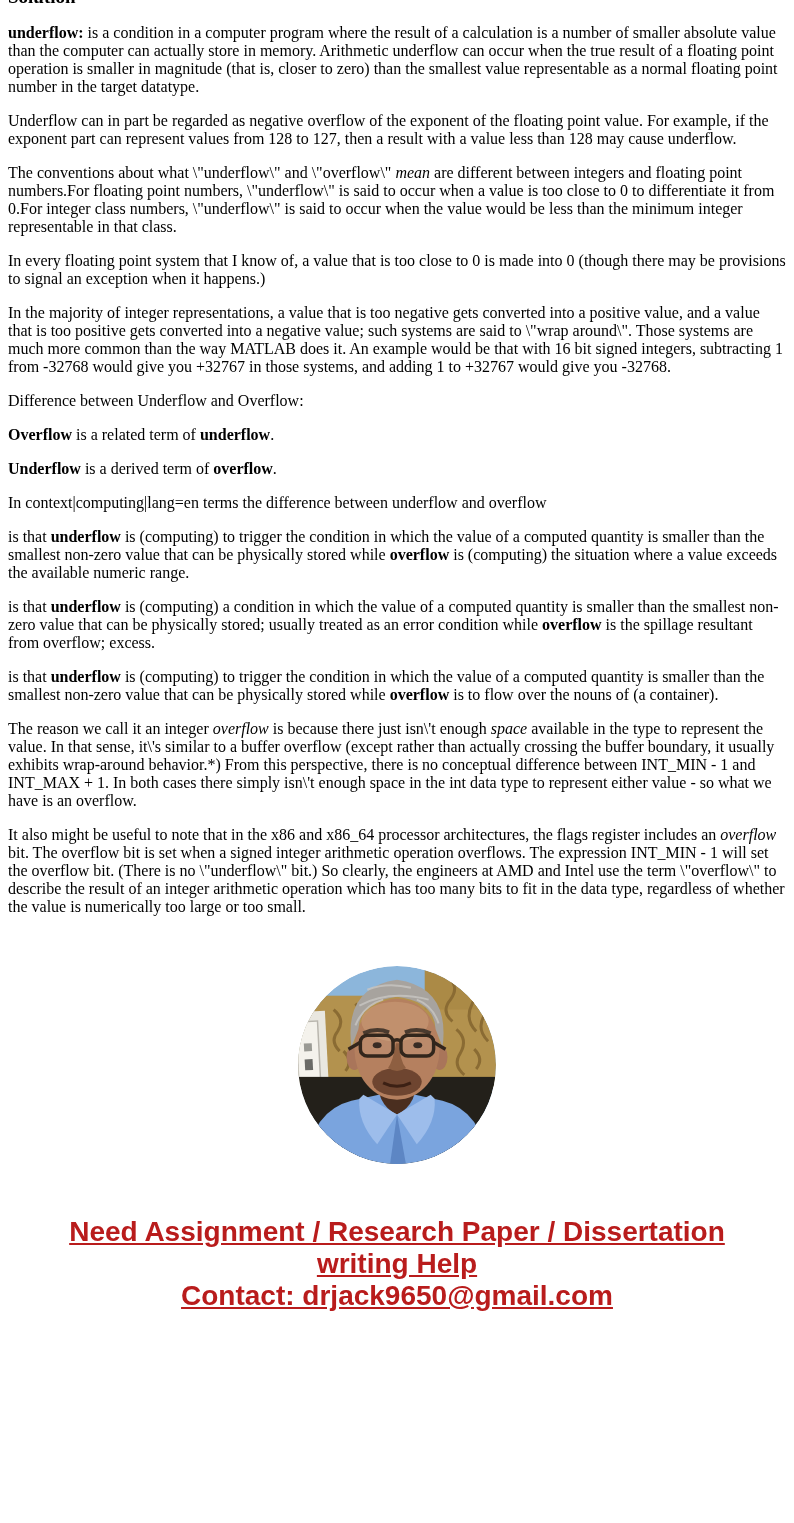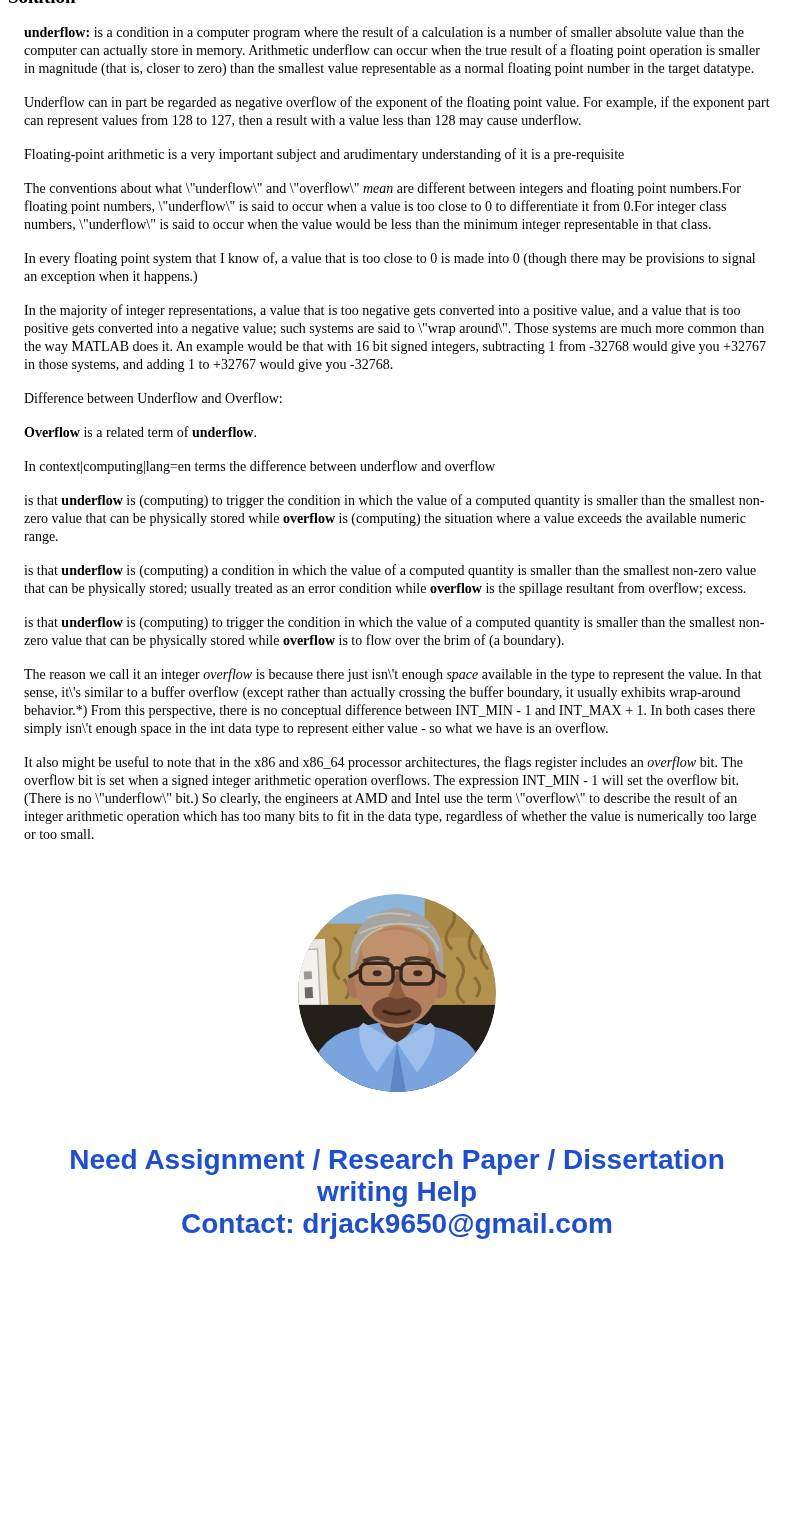--- a/index.html
+++ b/index.html
@@ -14,65 +14,66 @@
     color: #000000;
   }
   .content { padding: 0 8px; }
   .article-heading {
     font-size: 19px;
     line-height: 22px;
     font-weight: bold;
     margin: -14px 0 16px 0;
   }
   .article-body p {
-    margin: 16px 16px;
-    font-size: 14px;
+    margin: 16px 0;
+    font-size: 16px;
     line-height: 18px;
   }
   .avatar-wrap {
     margin-top: 50px;
     display: flex;
     justify-content: center;
   }
   .avatar-circle {
     width: 198px;
     height: 198px;
     border-radius: 50%;
     overflow: hidden;
   }
   .footer {
     margin-top: 52px;
     text-align: center;
     font-family: "Liberation Sans", sans-serif;
     font-weight: bold;
     font-size: 28px;
     line-height: 32px;
-    color: #1d4ed8;
+    color: #b91c1c;
+    text-decoration: underline;
   }
   .footer .line { display: block; }
 </style>
 </head>
 <body>
 
 <div class="page">
   <div class="content">
     <h3 class="article-heading">Solution</h3>
     <div class="article-body">
         <p><b>underflow:</b><span> is a condition in a computer program where the result of a calculation is a number of smaller absolute value than the computer can actually store in memory. Arithmetic underflow can occur when the true result of a floating point operation is smaller in magnitude (that is, closer to zero) than the smallest value representable as a normal floating point number in the target datatype.</span></p>
         <p><span>Underflow can in part be regarded as negative overflow of the exponent of the floating point value. For example, if the exponent part can represent values from 128 to 127, then a result with a value less than 128 may cause underflow.</span></p>
-        <p><span>Floating-point arithmetic is a very important subject and arudimentary understanding of it is a pre-requisite</span></p>
         <p><span>The conventions about what \"underflow\" and \"overflow\" </span><i>mean</i><span> are different between integers and floating point numbers.For floating point numbers, \"underflow\" is said to occur when a value is too close to 0 to differentiate it from 0.For integer class numbers, \"underflow\" is said to occur when the value would be less than the minimum integer representable in that class.</span></p>
         <p><span>In every floating point system that I know of, a value that is too close to 0 is made into 0 (though there may be provisions to signal an exception when it happens.)</span></p>
         <p><span>In the majority of integer representations, a value that is too negative gets converted into a positive value, and a value that is too positive gets converted into a negative value; such systems are said to \"wrap around\". Those systems are much more common than the way MATLAB does it. An example would be that with 16 bit signed integers, subtracting 1 from -32768 would give you +32767 in those systems, and adding 1 to +32767 would give you -32768.</span></p>
         <p><span>Difference between Underflow and Overflow:</span></p>
         <p><b>Overflow</b><span> is a related term of </span><b>underflow</b><span>.</span></p>
+        <p><b>Underflow</b><span> is a derived term of </span><b>overflow</b><span>.</span></p>
         <p><span>In context|computing|lang=en terms the difference between underflow and overflow</span></p>
         <p><span>is that </span><b>underflow</b><span> is (computing) to trigger the condition in which the value of a computed quantity is smaller than the smallest non-zero value that can be physically stored while </span><b>overflow</b><span> is (computing) the situation where a value exceeds the available numeric range.</span></p>
         <p><span>is that </span><b>underflow</b><span> is (computing) a condition in which the value of a computed quantity is smaller than the smallest non-zero value that can be physically stored; usually treated as an error condition while </span><b>overflow</b><span> is the spillage resultant from overflow; excess.</span></p>
-        <p><span>is that </span><b>underflow</b><span> is (computing) to trigger the condition in which the value of a computed quantity is smaller than the smallest non-zero value that can be physically stored while </span><b>overflow</b><span> is to flow over the brim of (a boundary).</span></p>
+        <p><span>is that </span><b>underflow</b><span> is (computing) to trigger the condition in which the value of a computed quantity is smaller than the smallest non-zero value that can be physically stored while </span><b>overflow</b><span> is to flow over the nouns of (a container).</span></p>
         <p><span>The reason we call it an integer </span><i>overflow</i><span> is because there just isn\'t enough </span><i>space</i><span> available in the type to represent the value. In that sense, it\'s similar to a buffer overflow (except rather than actually crossing the buffer boundary, it usually exhibits wrap-around behavior.*) From this perspective, there is no conceptual difference between INT_MIN - 1 and INT_MAX + 1. In both cases there simply isn\'t enough space in the int data type to represent either value - so what we have is an overflow.</span></p>
         <p><span>It also might be useful to note that in the x86 and x86_64 processor architectures, the flags register includes an </span><i>overflow</i><span> bit. The overflow bit is set when a signed integer arithmetic operation overflows. The expression INT_MIN - 1 will set the overflow bit. (There is no \"underflow\" bit.) So clearly, the engineers at AMD and Intel use the term \"overflow\" to describe the result of an integer arithmetic operation which has too many bits to fit in the data type, regardless of whether the value is numerically too large or too small.</span></p>
       </div>
 
     <div class="avatar-wrap">
       <div class="avatar-circle">
         <svg viewBox="0 0 200 200" width="198" height="198" role="img">
           <defs>
             <clipPath id="avclip">
                 <circle cx="100" cy="100" r="100"></circle>

